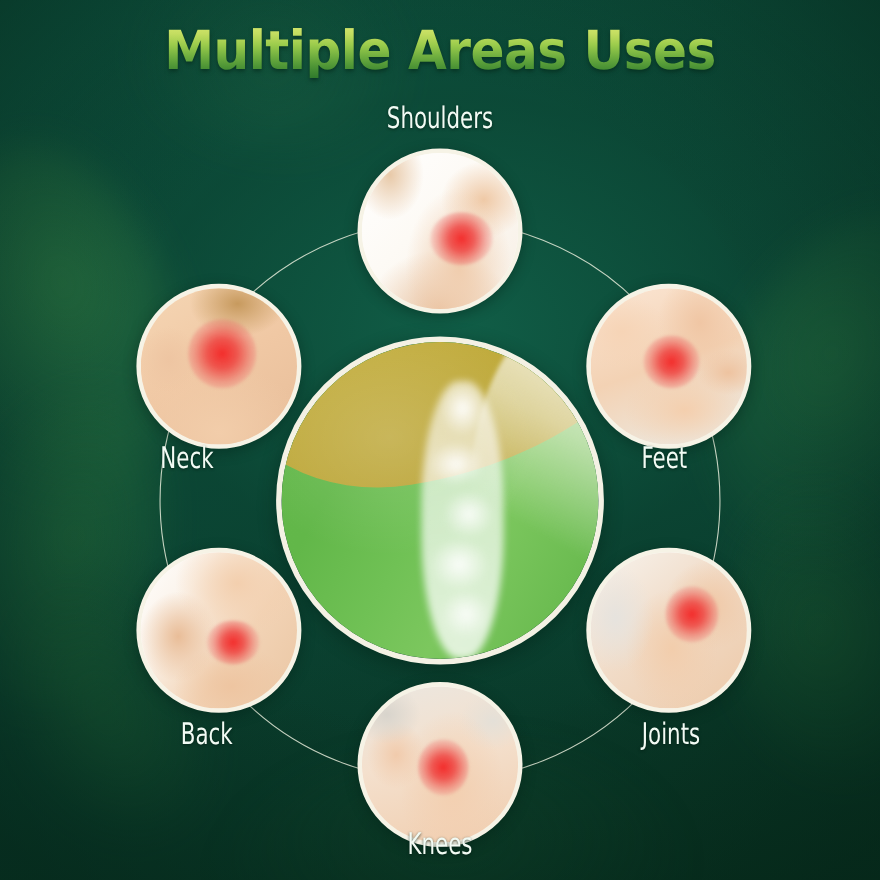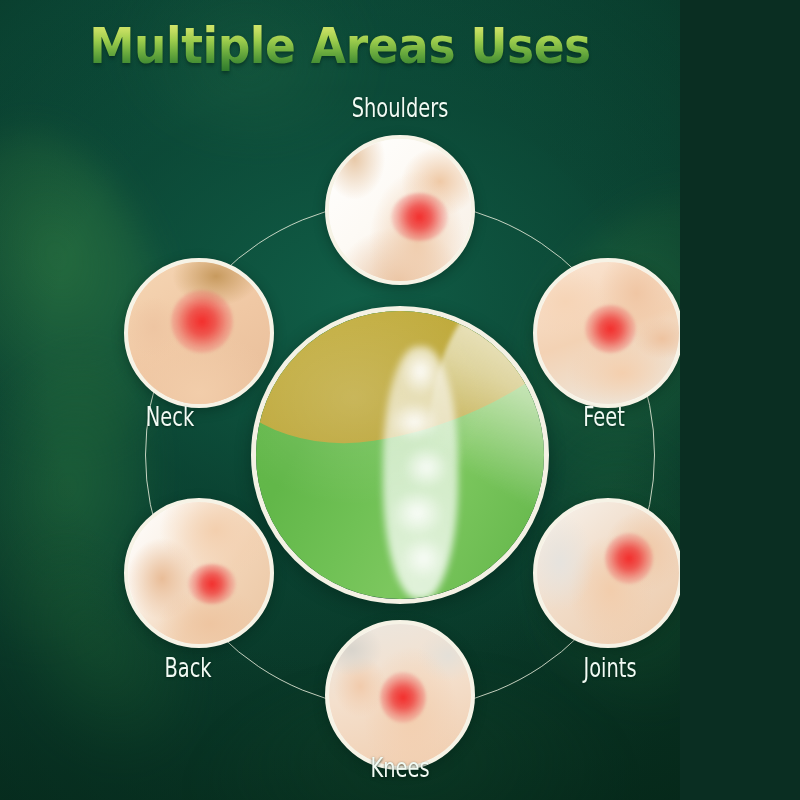--- a/index.html
+++ b/index.html
@@ -3,21 +3,21 @@
 <meta charset="utf-8">
 <title>Multiple Areas Uses</title>
 <style>
   html, body {
     margin: 0;
     padding: 0;
     background: #0a2e22;
   }
   #poster {
     position: relative;
-    width: 680px;
+    width: 800px;
     height: 800px;
     overflow: hidden;
     font-family: "Liberation Sans", sans-serif;
     background:
       radial-gradient(ellipse 620px 480px at 52% 38%, rgba(17,95,72,0.95) 0%, rgba(11,70,52,0.6) 45%, rgba(8,50,37,0) 78%),
       linear-gradient(165deg, #0e5642 0%, #0c4a38 32%, #0a3f2f 62%, #08301f 100%);
     text-decoration: underline;
   }
 
   

